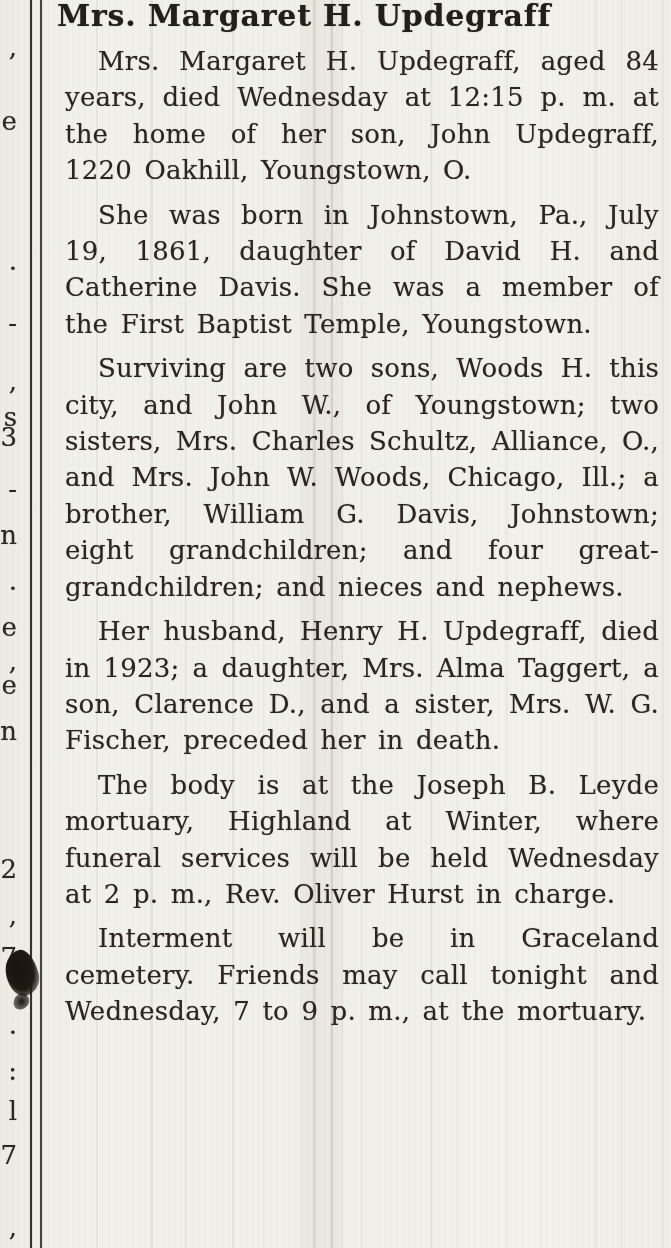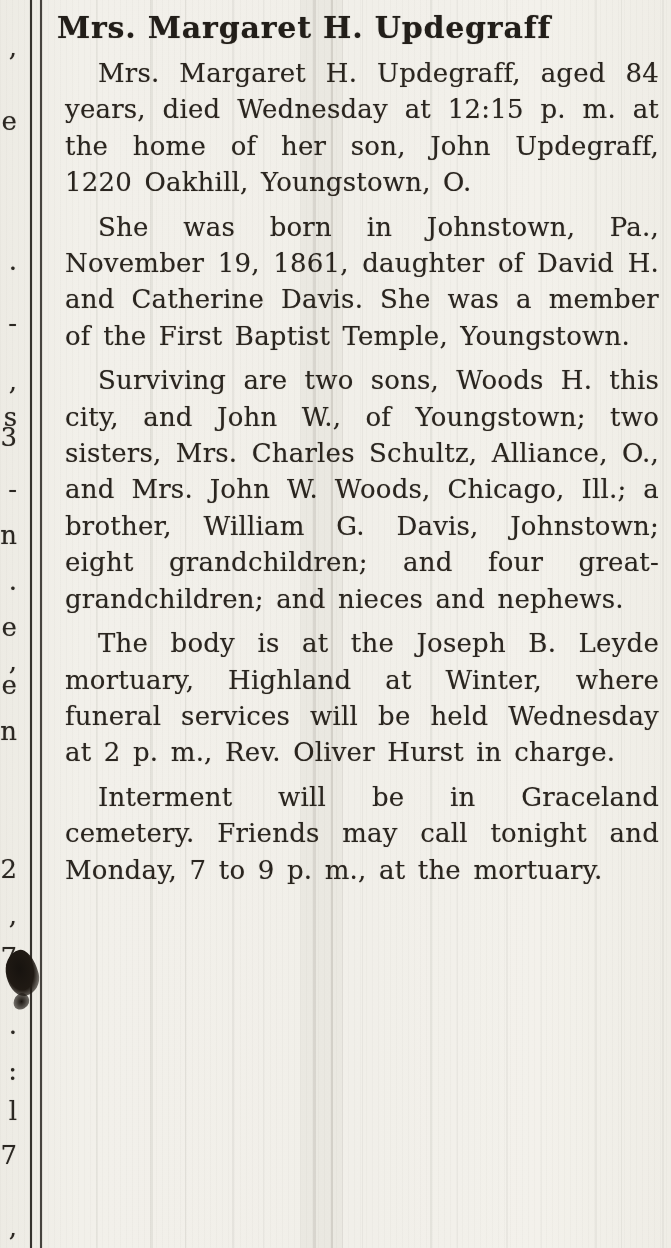--- a/index.html
+++ b/index.html
@@ -44,21 +44,21 @@
     height: 100%;
     background: #1d1915;
   }
   .rule-1 { left: 30px; width: 2px; opacity: 0.88; box-shadow: 0 0 1px rgba(20,16,12,0.7); }
   .rule-2 { left: 40px; width: 2px; opacity: 0.80; box-shadow: 0 0 1px rgba(20,16,12,0.6); }
 
   
   .column {
     position: absolute;
     left: 57px;
-    top: 12px;
+    top: 0;
     width: 610px;
   }
   .headline {
     margin: -3px 0 0 0;
     font-size: 30px;
     line-height: 38px;
     font-weight: 700;
     letter-spacing: 0.8px;
     color: #221e19;
     text-shadow: 0 0 1px rgba(30,24,18,0.55);
@@ -154,24 +154,25 @@
       <span class="frag" style="top: 1214px;">,</span>
     </div>
 
   <div class="rule rule-1"></div>
   <div class="rule rule-2"></div>
 
   <div class="column">
     <h1 class="headline">Mrs. Margaret H. Updegraff</h1>
     <div class="body-text">
       <p>Mrs. Margaret H. Updegraff, aged 84 years, died Wednesday at 12:15 p. m. at the home of her son, John Updegraff, 1220 Oakhill, Youngstown, O.</p>
-      <p>She was born in Johnstown, Pa., November 19, 1861, daughter of David H. and Catherine Davis. She was a member of the First Baptist Temple, Youngstown.</p>
+      <p>She was born in Johnstown, Pa., July 19, 1861, daughter of David H. and Catherine Davis. She was a member of the First Baptist Temple, Youngstown.</p>
       <p>Surviving are two sons, Woods H. this city, and John W., of Youngstown; two sisters, Mrs. Charles Schultz, Alliance, O., and Mrs. John W. Woods, Chicago, Ill.; a brother, William G. Davis, Johnstown; eight grandchildren; and four great-grandchildren; and nieces and nephews.</p>
+      <p>Her husband, Henry H. Updegraff, died in 1923; a daughter, Mrs. Alma Taggert, a son, Clarence D., and a sister, Mrs. W. G. Fischer, preceded her in death.</p>
       <p>The body is at the Joseph B. Leyde mortuary, Highland at Winter, where funeral services will be held Wednesday at 2 p. m., Rev. Oliver Hurst in charge.</p>
-      <p>Interment will be in Graceland cemetery. Friends may call tonight and Monday, 7 to 9 p. m., at the mortuary.</p>
+      <p>Interment will be in Graceland cemetery. Friends may call tonight and Wednesday, 7 to 9 p. m., at the mortuary.</p>
     </div>
   </div>
 
   <div class="streak s1"></div>
   <div class="streak s2"></div>
   <div class="streak s3"></div>
   <div class="streak s4"></div>
   <div class="streak s5"></div>
   <div class="streak s6"></div>
   <div class="streak s7"></div>

